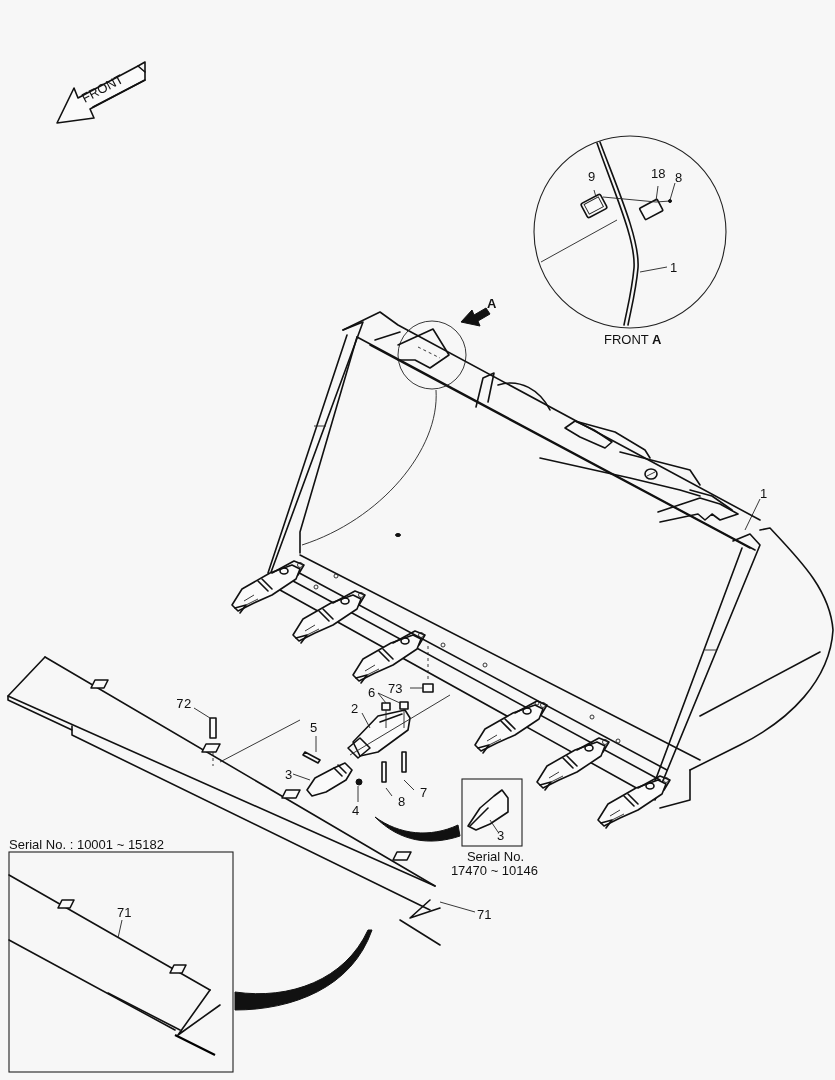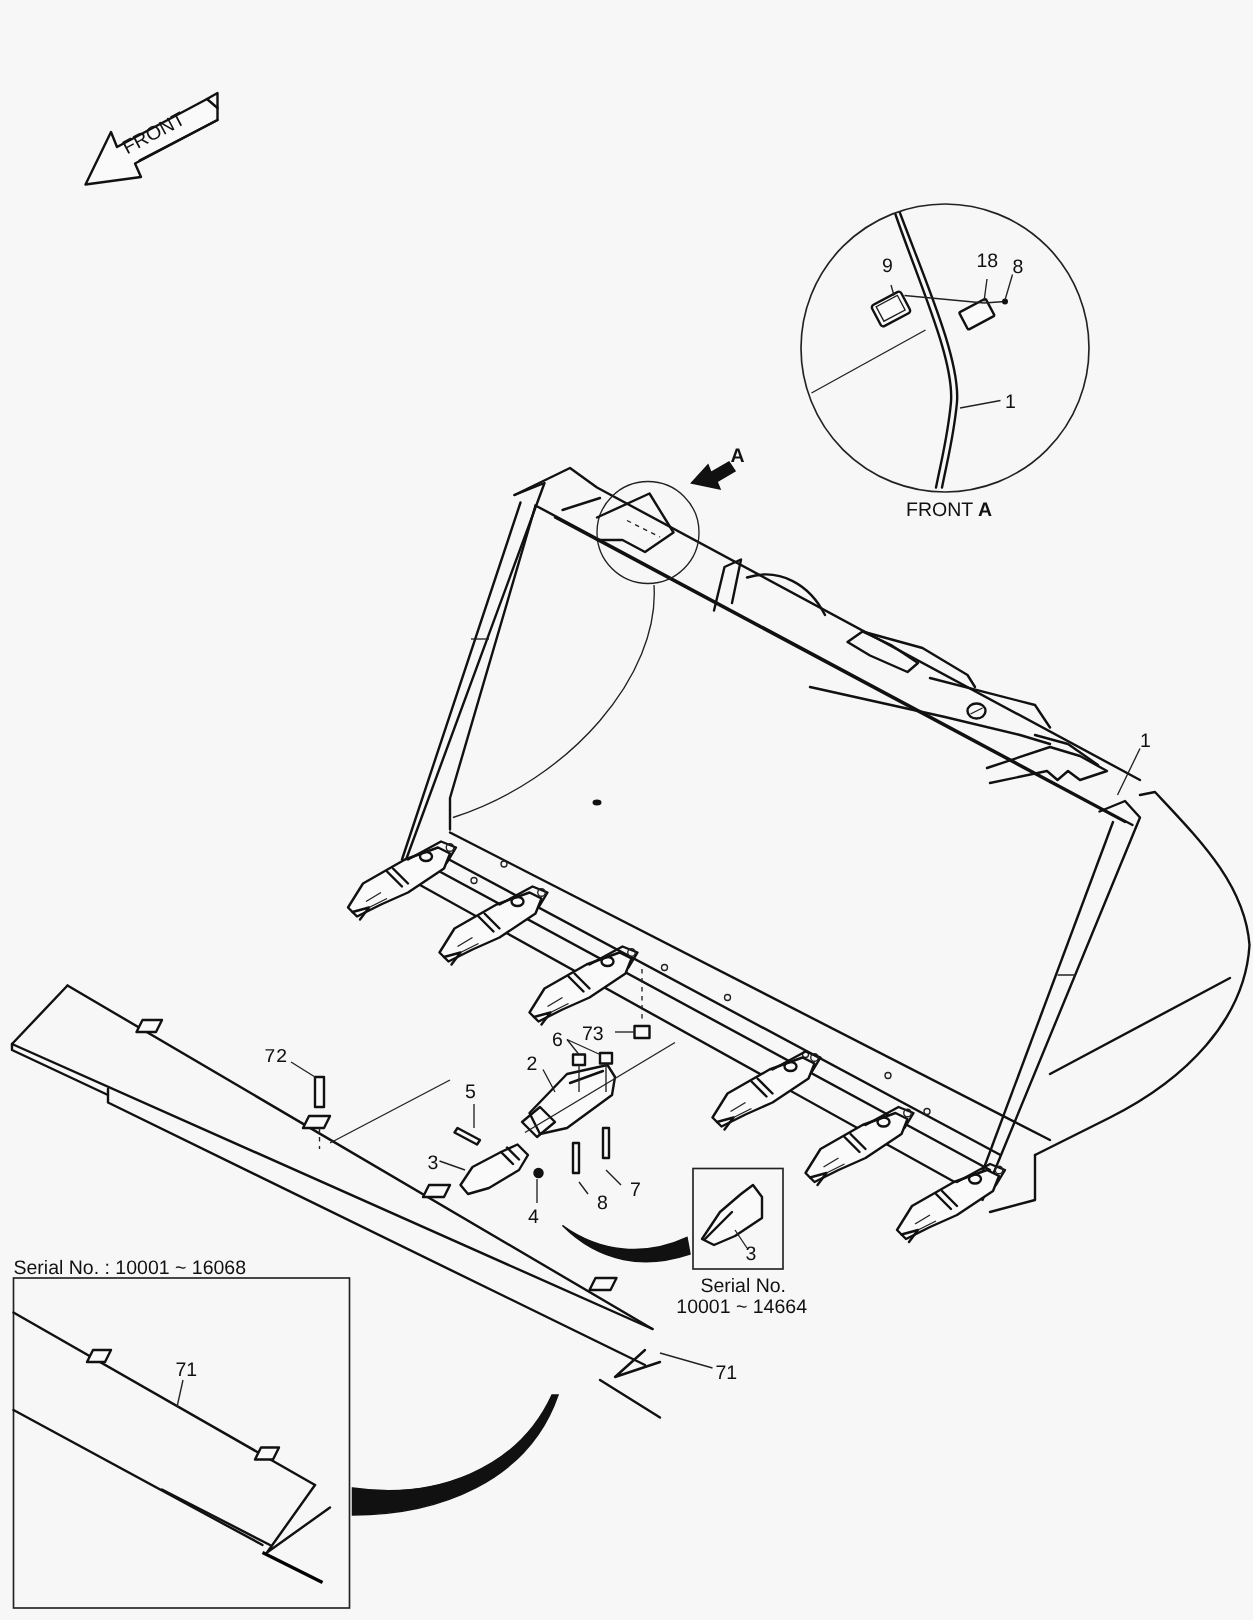--- a/index.html
+++ b/index.html
@@ -232,17 +232,17 @@
 <span class="lbl" style="left:310px;top:721px;">5</span>
 <span class="lbl" style="left:368px;top:686px;">6</span>
 <span class="lbl" style="left:420px;top:786px;">7</span>
 <span class="lbl" style="left:398px;top:795px;">8</span>
 <span class="lbl" style="left:388px;top:682px;text-align:right;">73</span>
 <span class="lbl" style="left:176px;top:698px;font-family:Liberation Mono, monospace;">72</span>
 <span class="lbl" style="left:477px;top:908px;">71</span>
 
 <span class="lbl" style="left:497px;top:829px;">3</span>
 <span class="lbl center" style="left:462px;top:850px;width:62px;">Serial No.</span>
-<span class="lbl center" style="left:448px;top:864px;width:90px;">10001 ~ 14664</span>
-
-<span class="lbl" style="left:9px;top:838px;">Serial No. : 10001 ~ 16068</span>
+<span class="lbl center" style="left:448px;top:864px;width:90px;">17470 ~ 10146</span>
+
+<span class="lbl" style="left:9px;top:838px;">Serial No. : 10001 ~ 15182</span>
 <span class="lbl" style="left:117px;top:906px;">71</span>
 </div>
 
 </body></html>

